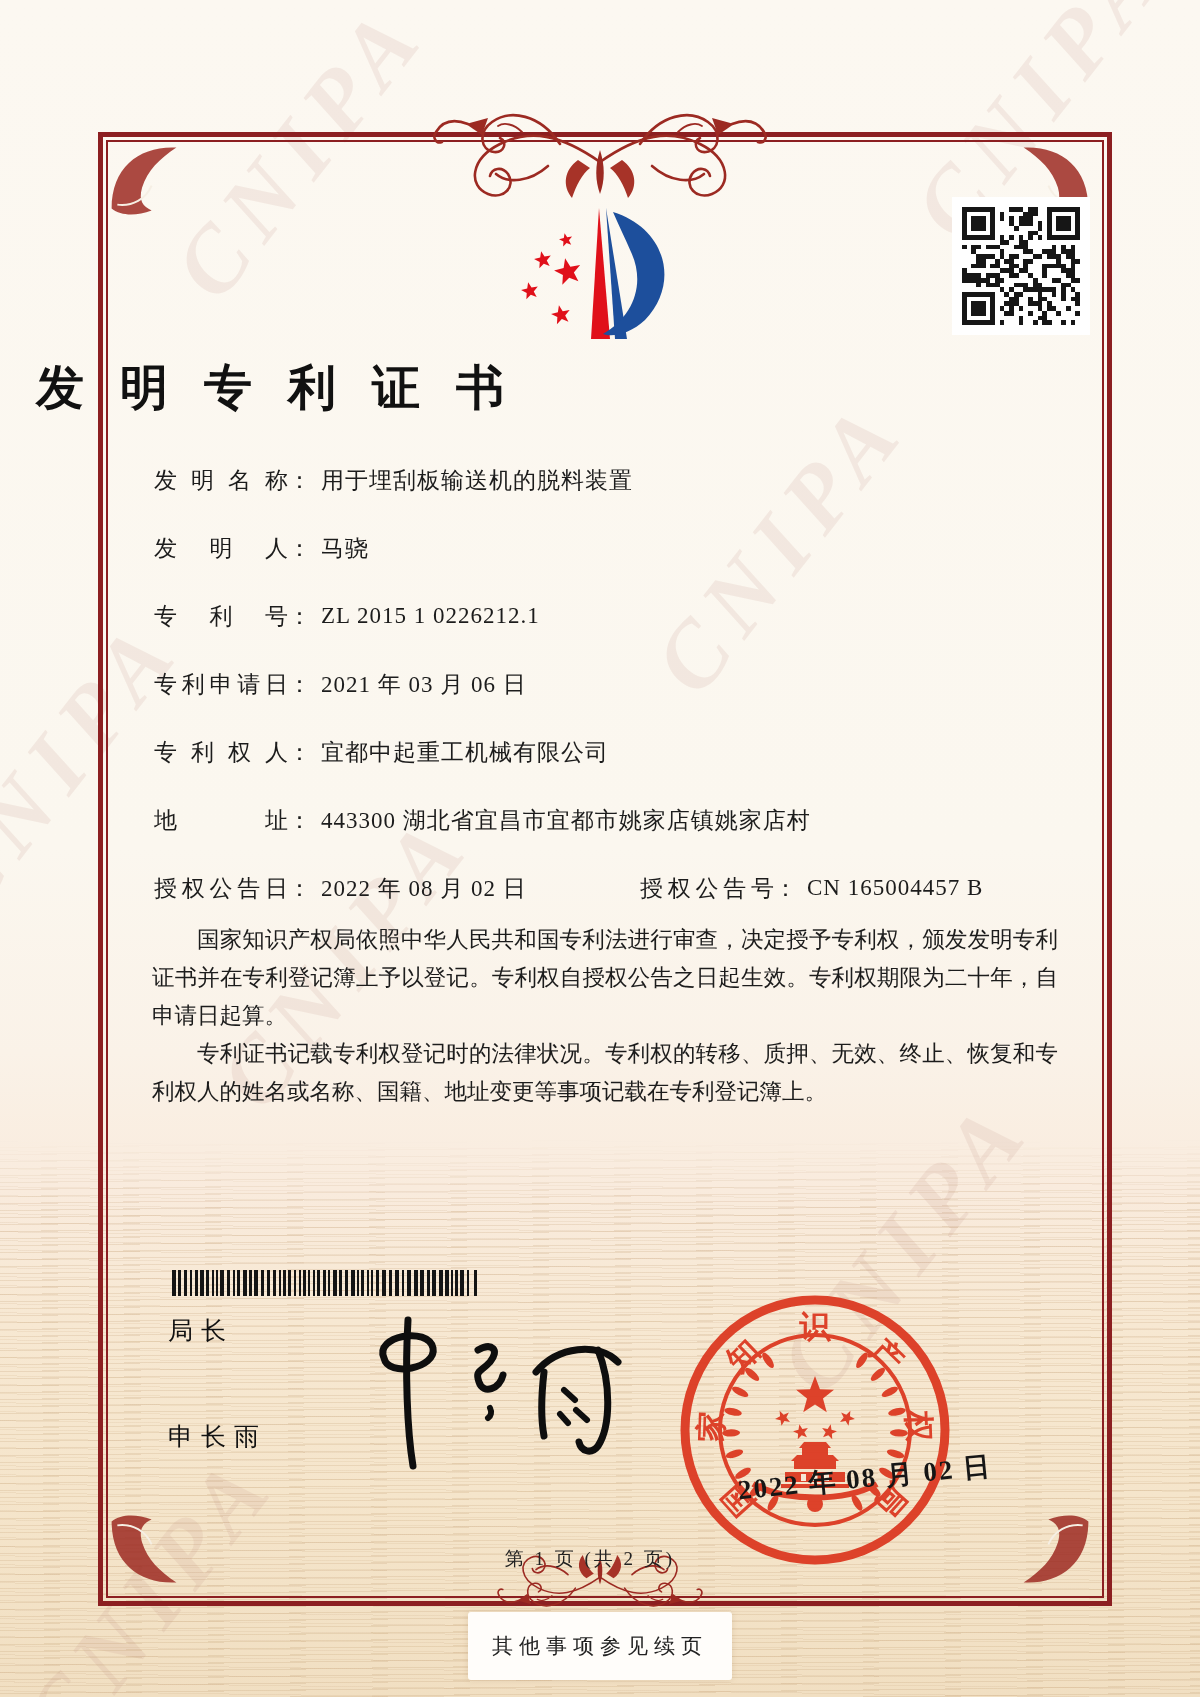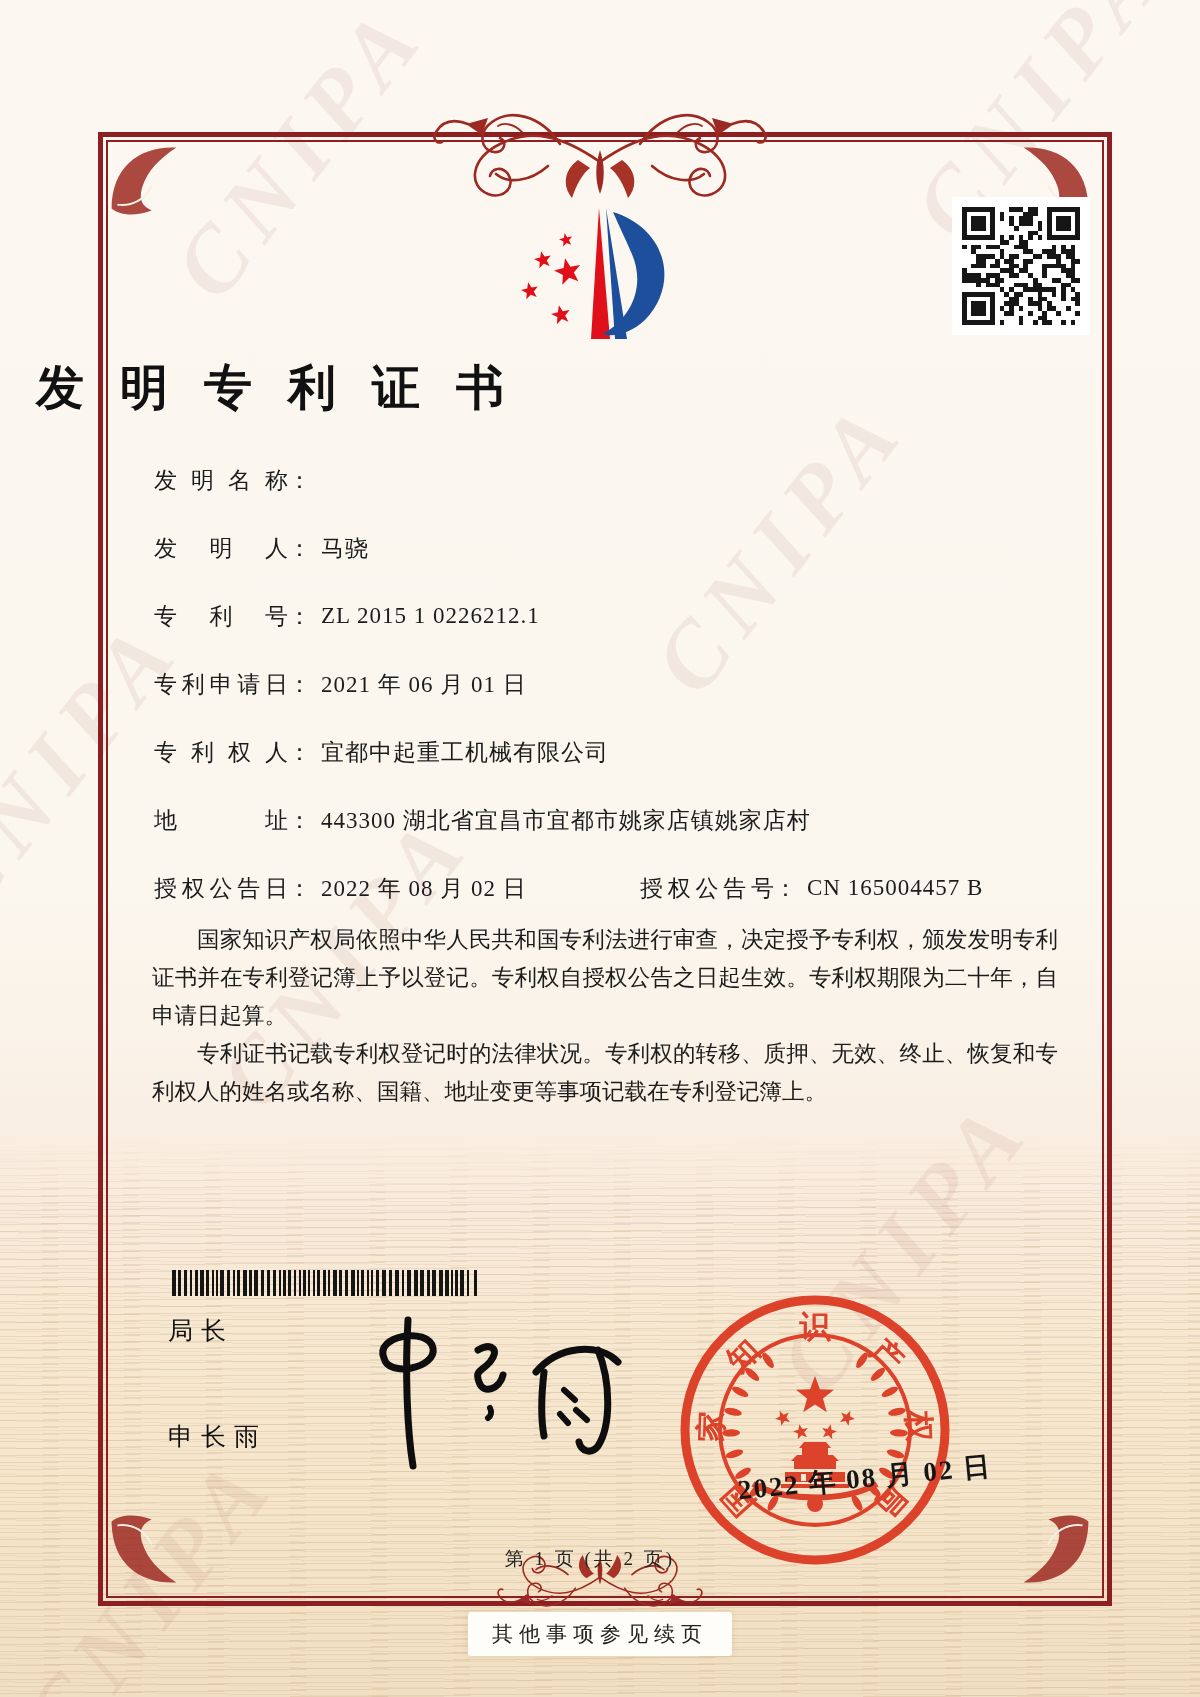--- a/index.html
+++ b/index.html
@@ -42,21 +42,21 @@
       font-size:25px;letter-spacing:8px;color:#111;}
   .sig-name{position:absolute;left:168px;top:1420px;font-family:Liberation Mono, monospace;
       font-size:25px;letter-spacing:8px;color:#111;}
   .signature{position:absolute;left:330px;top:1310px;}
   .seal{position:absolute;left:677px;top:1292px;opacity:.95;}
   .seal-date{position:absolute;left:700px;top:1460px;width:330px;text-align:center;
       font-size:27px;letter-spacing:2px;color:#161616;transform:rotate(-5.5deg);font-weight:600;}
   .page-note{position:absolute;left:0;top:1546px;width:1180px;text-align:center;
       font-size:19px;letter-spacing:3px;color:#222;}
   .cont-note{position:absolute;left:50%;top:1612px;transform:translateX(-50%);
-      background:#fffdfa;padding:8px 24px;font-size:21px;letter-spacing:6px;color:#222;
+      background:#fffdfa;padding:20px 24px;font-size:21px;letter-spacing:6px;color:#222;
       border-radius:3px;box-shadow:0 0 6px rgba(160,120,80,.18);}
   svg text{user-select:none;}
 </style>
 </head>
 <body>
 
 <div class="waves"></div>
 <div id="wm-layer">
     <span class="wm" style="left: 300px; top: 150px;">CNIPA</span>
     <span class="wm" style="left: 1040px; top: 90px;">CNIPA</span>
@@ -343,20 +343,21 @@
   <div class="fields" id="fields">
     <div class="row">
       <span class="grp g1">
         <span class="flabel">
             <span>发</span>
             <span>明</span>
             <span>名</span>
             <span>称</span>
           </span>
           <span class="colon">：</span>
+        <span class="fvalue">用于埋刮板输送机的脱料装置</span>
       </span>
 
     </div>
 
     <div class="row">
       <span class="grp g1">
         <span class="flabel">
             <span>发</span>
             <span>明</span>
             <span>人</span>
@@ -383,21 +384,21 @@
     <div class="row">
       <span class="grp g1">
         <span class="flabel">
             <span>专</span>
             <span>利</span>
             <span>申</span>
             <span>请</span>
             <span>日</span>
           </span>
           <span class="colon">：</span>
-        <span class="fvalue">2021 年 06 月 01 日</span>
+        <span class="fvalue">2021 年 03 月 06 日</span>
       </span>
 
     </div>
 
     <div class="row">
       <span class="grp g1">
         <span class="flabel">
             <span>专</span>
             <span>利</span>
             <span>权</span>

